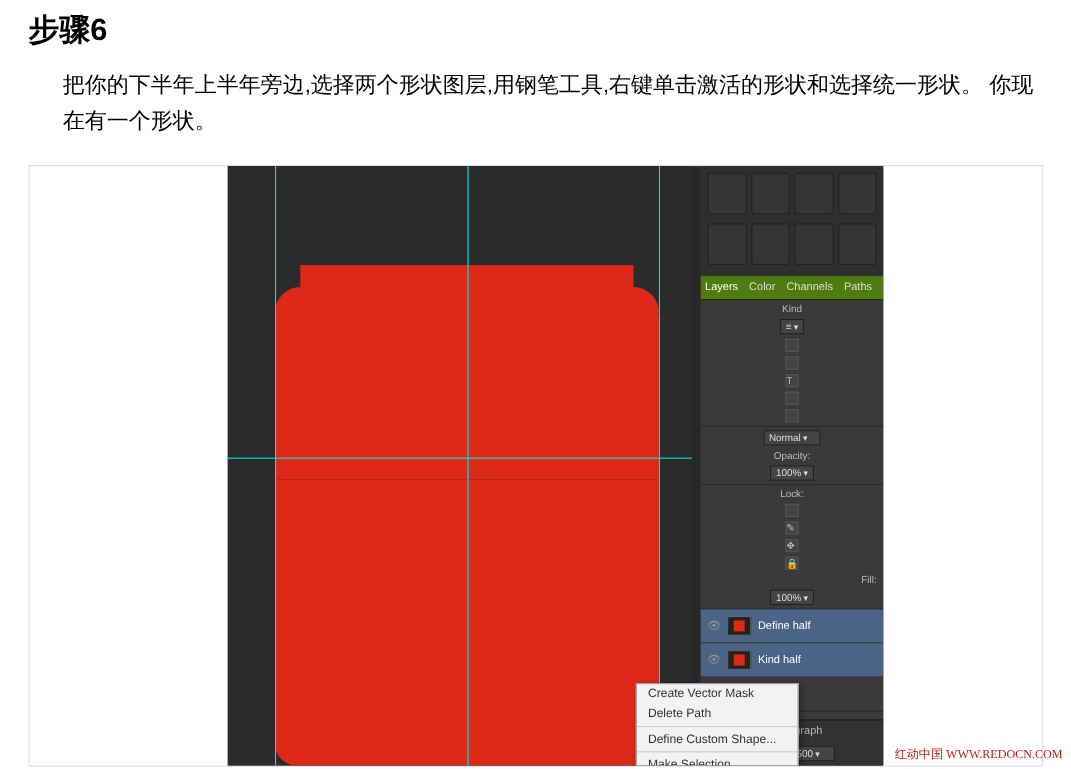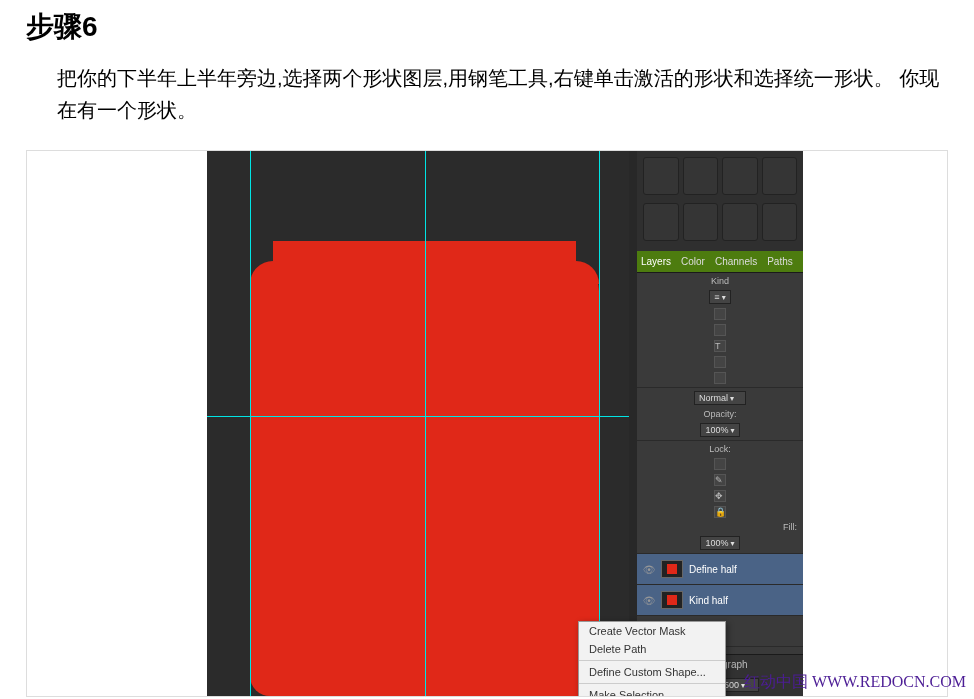--- a/index.html
+++ b/index.html
@@ -32,21 +32,21 @@
 .eye { width: 12px; height: 12px; color: #999; font-size: 10px; display: flex; align-items: center; justify-content: center; }
 .thumb { width: 22px; height: 18px; background: #222; border: 1px solid #666; display: flex; align-items: center; justify-content: center; }
 .thumb-red { width: 10px; height: 10px; background: #e02818; }
 .thumb-black { width: 22px; height: 18px; background: #000; border: 1px solid #666; }
 .char-tabs { position: absolute; bottom: 0; left: 0; right: 0; background: #323232; border-top: 1px solid #1a1a1a; }
 .char-tabrow { display: flex; font-size: 10px; color: #bbb; padding: 4px 8px; gap: 12px; }
 .char-body { display: flex; padding: 4px 6px; gap: 6px; align-items: center; }
 .ctx-menu { position: absolute; left: 371px; top: 470px; width: 148px; background: #f2f2f2; border: 1px solid #999; box-shadow: 2px 2px 6px rgba(0,0,0,0.4); font-size: 11px; color: #333; z-index: 10; }
 .ctx-item { padding: 3px 10px; white-space: nowrap; cursor: default; }
 .ctx-sep { height: 1px; background: #ccc; margin: 2px 0; }
-.watermark { position: absolute; right: 8px; bottom: 6px; font-size: 16px; color: #4c1d95; font-family: "SimSun", serif; }
+.watermark { position: absolute; right: 8px; bottom: 6px; font-size: 11px; color: #b91c1c; font-family: "SimSun", serif; }
 </style>
 </head>
 <body>
 
 <div class="heading">步骤6</div>
 <div class="desc">把你的下半年上半年旁边,选择两个形状图层,用钢笔工具,右键单击激活的形状和选择统一形状。 你现在有一个形状。</div>
 
 <div class="outerbox">
   <div class="screenshot">
 

